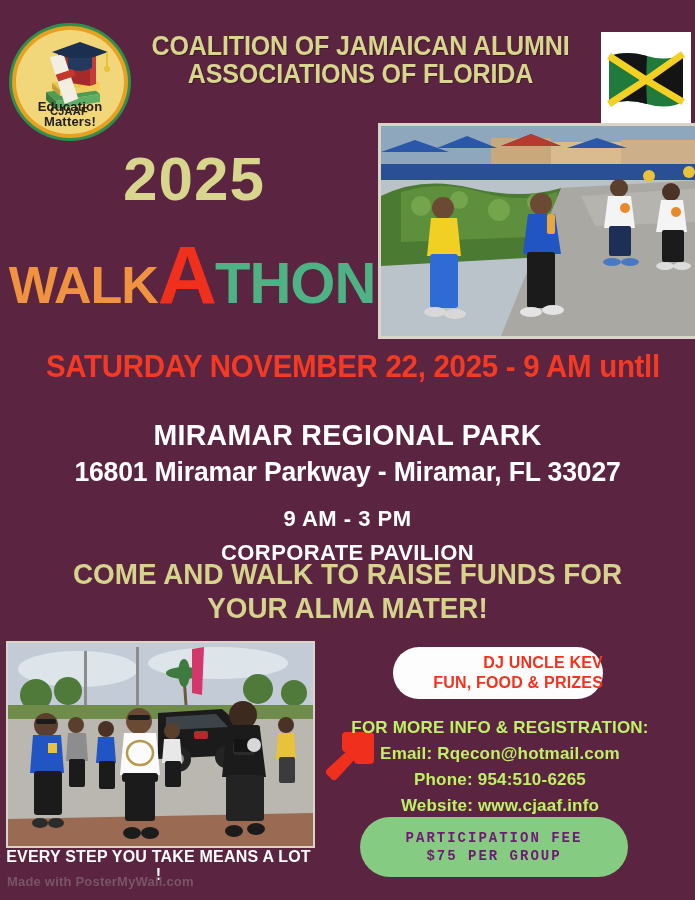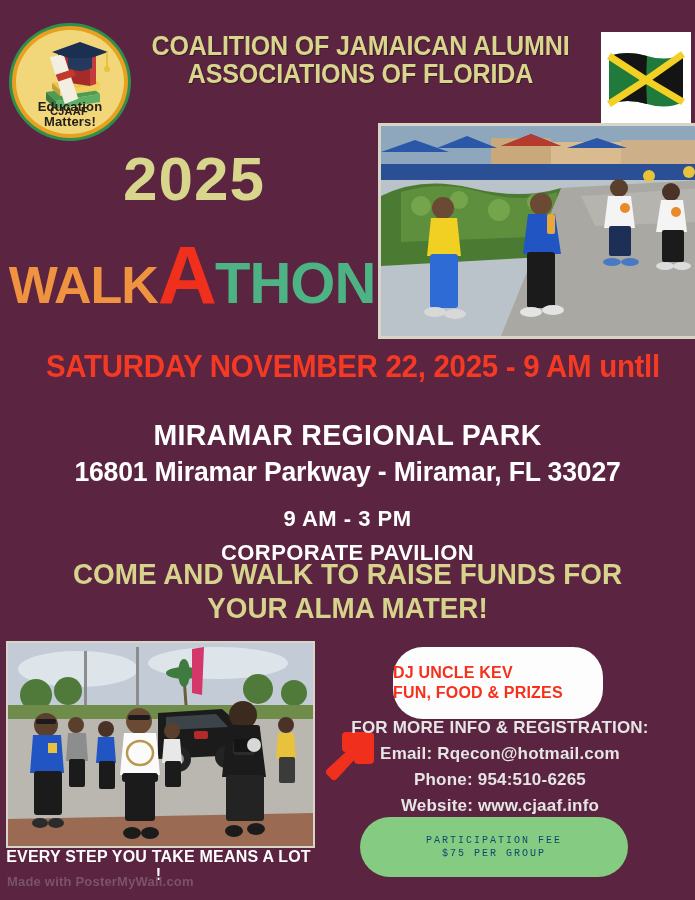--- a/index.html
+++ b/index.html
@@ -115,45 +115,45 @@
     color:#7a5466;font-size:13px;letter-spacing:.2px;
     font-family:"Liberation Sans", sans-serif;
     font-weight:bold;
   }
 
   
   .arrow{position:absolute;left:320px;top:726px;width:58px;height:56px;}
 
   
   .dj-badge{
-    position:absolute;left:393px;top:647px;width:210px;height:72px;
+    position:absolute;left:393px;top:647px;width:210px;height:52px;
     background:#fdfdfd;border-radius:30px;
-    display:flex;flex-direction:column;align-items:flex-start;justify-content:center;
+    display:flex;flex-direction:column;align-items:flex-end;justify-content:center;
   }
   .dj-badge div{
     color:#f5301b;font-size:16px;font-weight:bold;line-height:1.22;letter-spacing:.2px;
     font-family:"Liberation Sans Narrow","Liberation Sans", sans-serif;
   }
 
   
   .contact{
-    position:absolute;left:345px;top:718px;width:310px;text-align:center;color:#e5e5e5;
+    position:absolute;left:345px;top:718px;width:310px;text-align:center;color:#bef264;
     font-family:"Liberation Sans Narrow","Liberation Sans", sans-serif;
   }
   .contact .c-head{font-size:17px;font-weight:bold;letter-spacing:.2px;}
   .contact .c-line{font-size:17px;font-weight:bold;margin-top:6px;letter-spacing:.2px;}
 
   
   .fee{
     position:absolute;left:360px;top:817px;width:268px;height:60px;
     background:#85cc82;border-radius:32px;
     display:flex;flex-direction:column;align-items:center;justify-content:center;
   }
   .fee div{
-    color:#0c4a6e;font-size:10px;font-weight:normal;line-height:1.3;letter-spacing:2px;
+    color:#701a75;font-size:14px;font-weight:bold;line-height:1.3;letter-spacing:2px;
     font-family:"Liberation Mono","DejaVu Sans Mono", monospace;
   }
 </style>
 </head>
 <body>
 
 <div id="poster">
 
   <svg class="prints" width="695" height="900" viewBox="0 0 695 900" style="left:0;top:0;">
     <defs>

